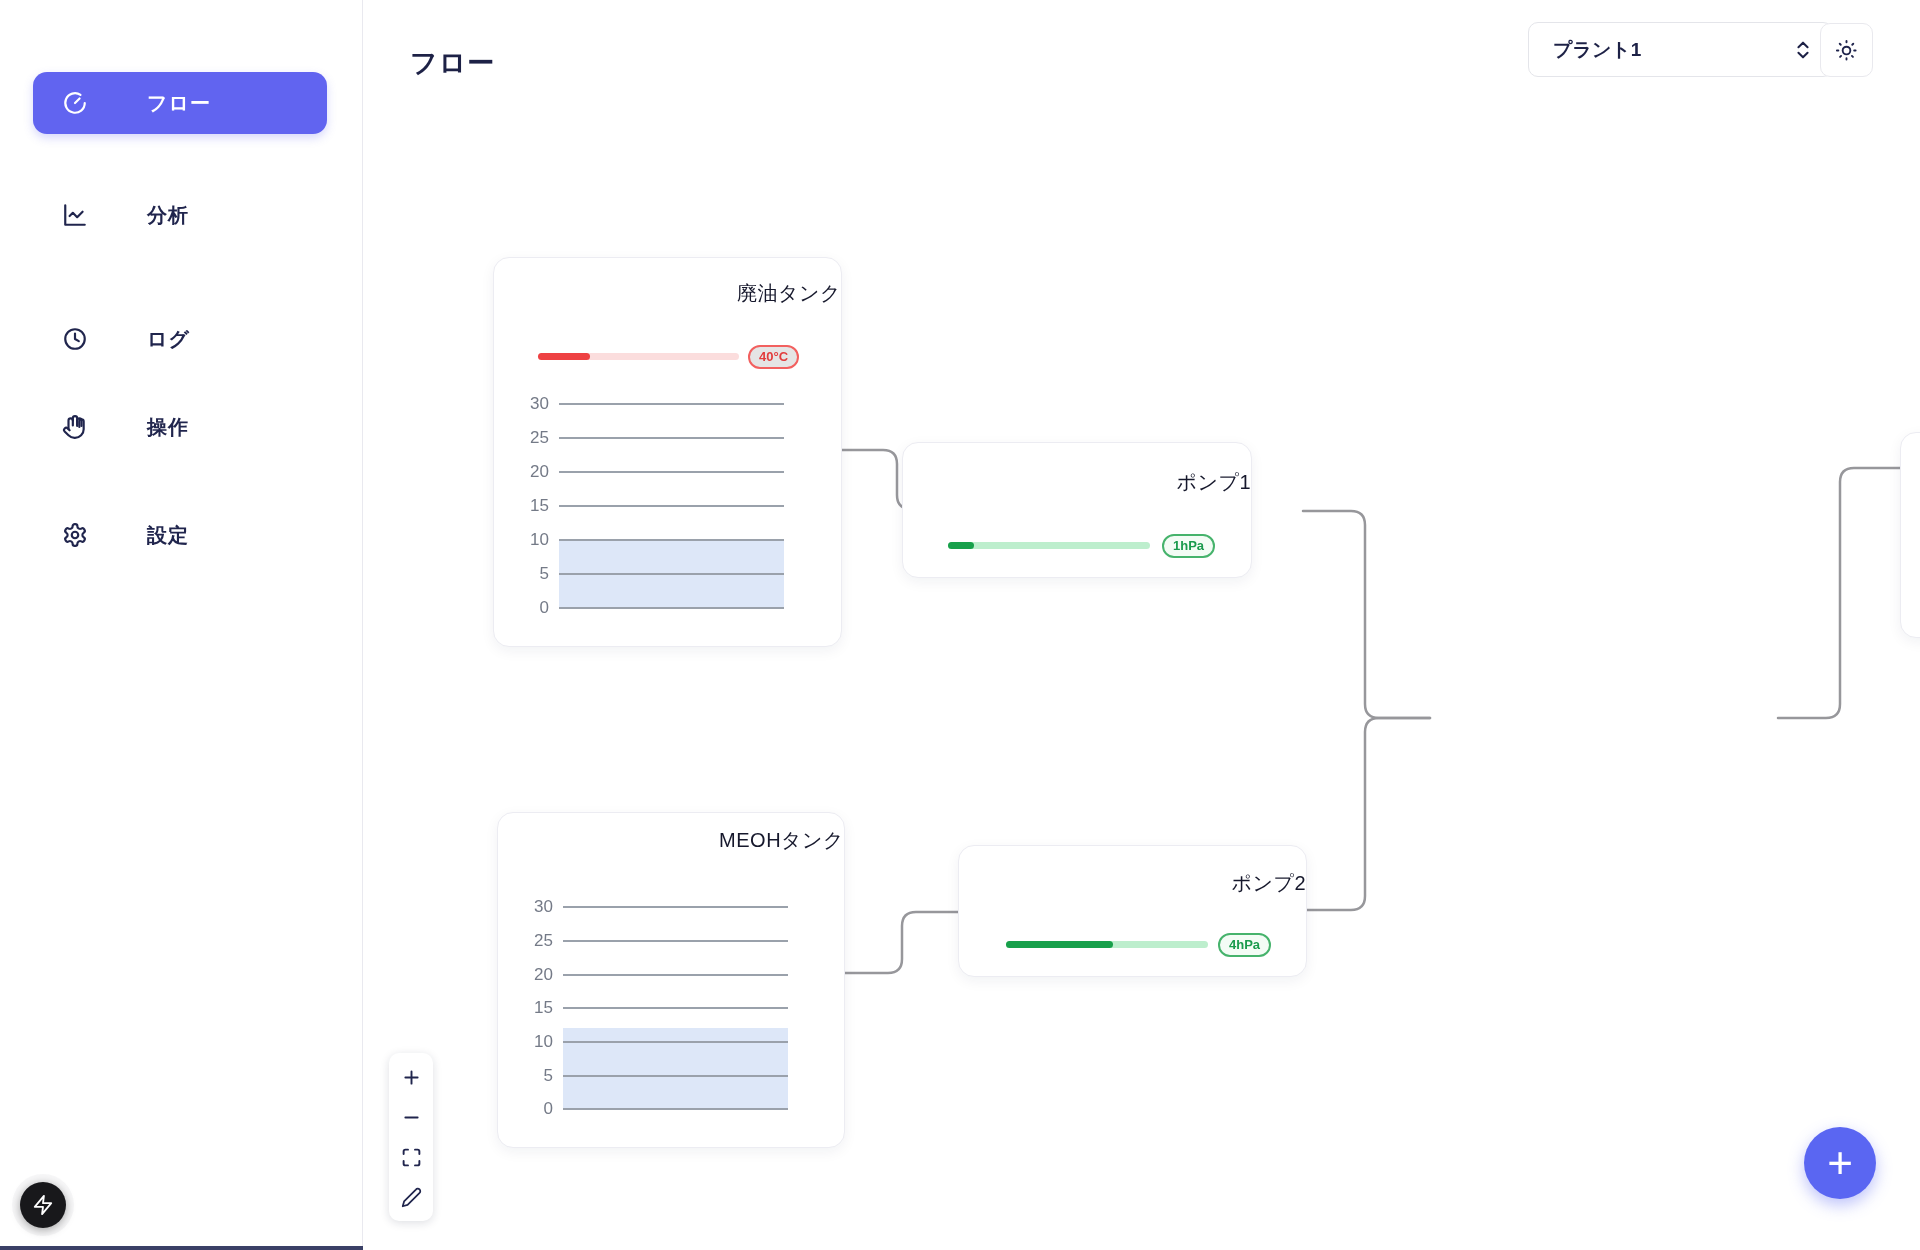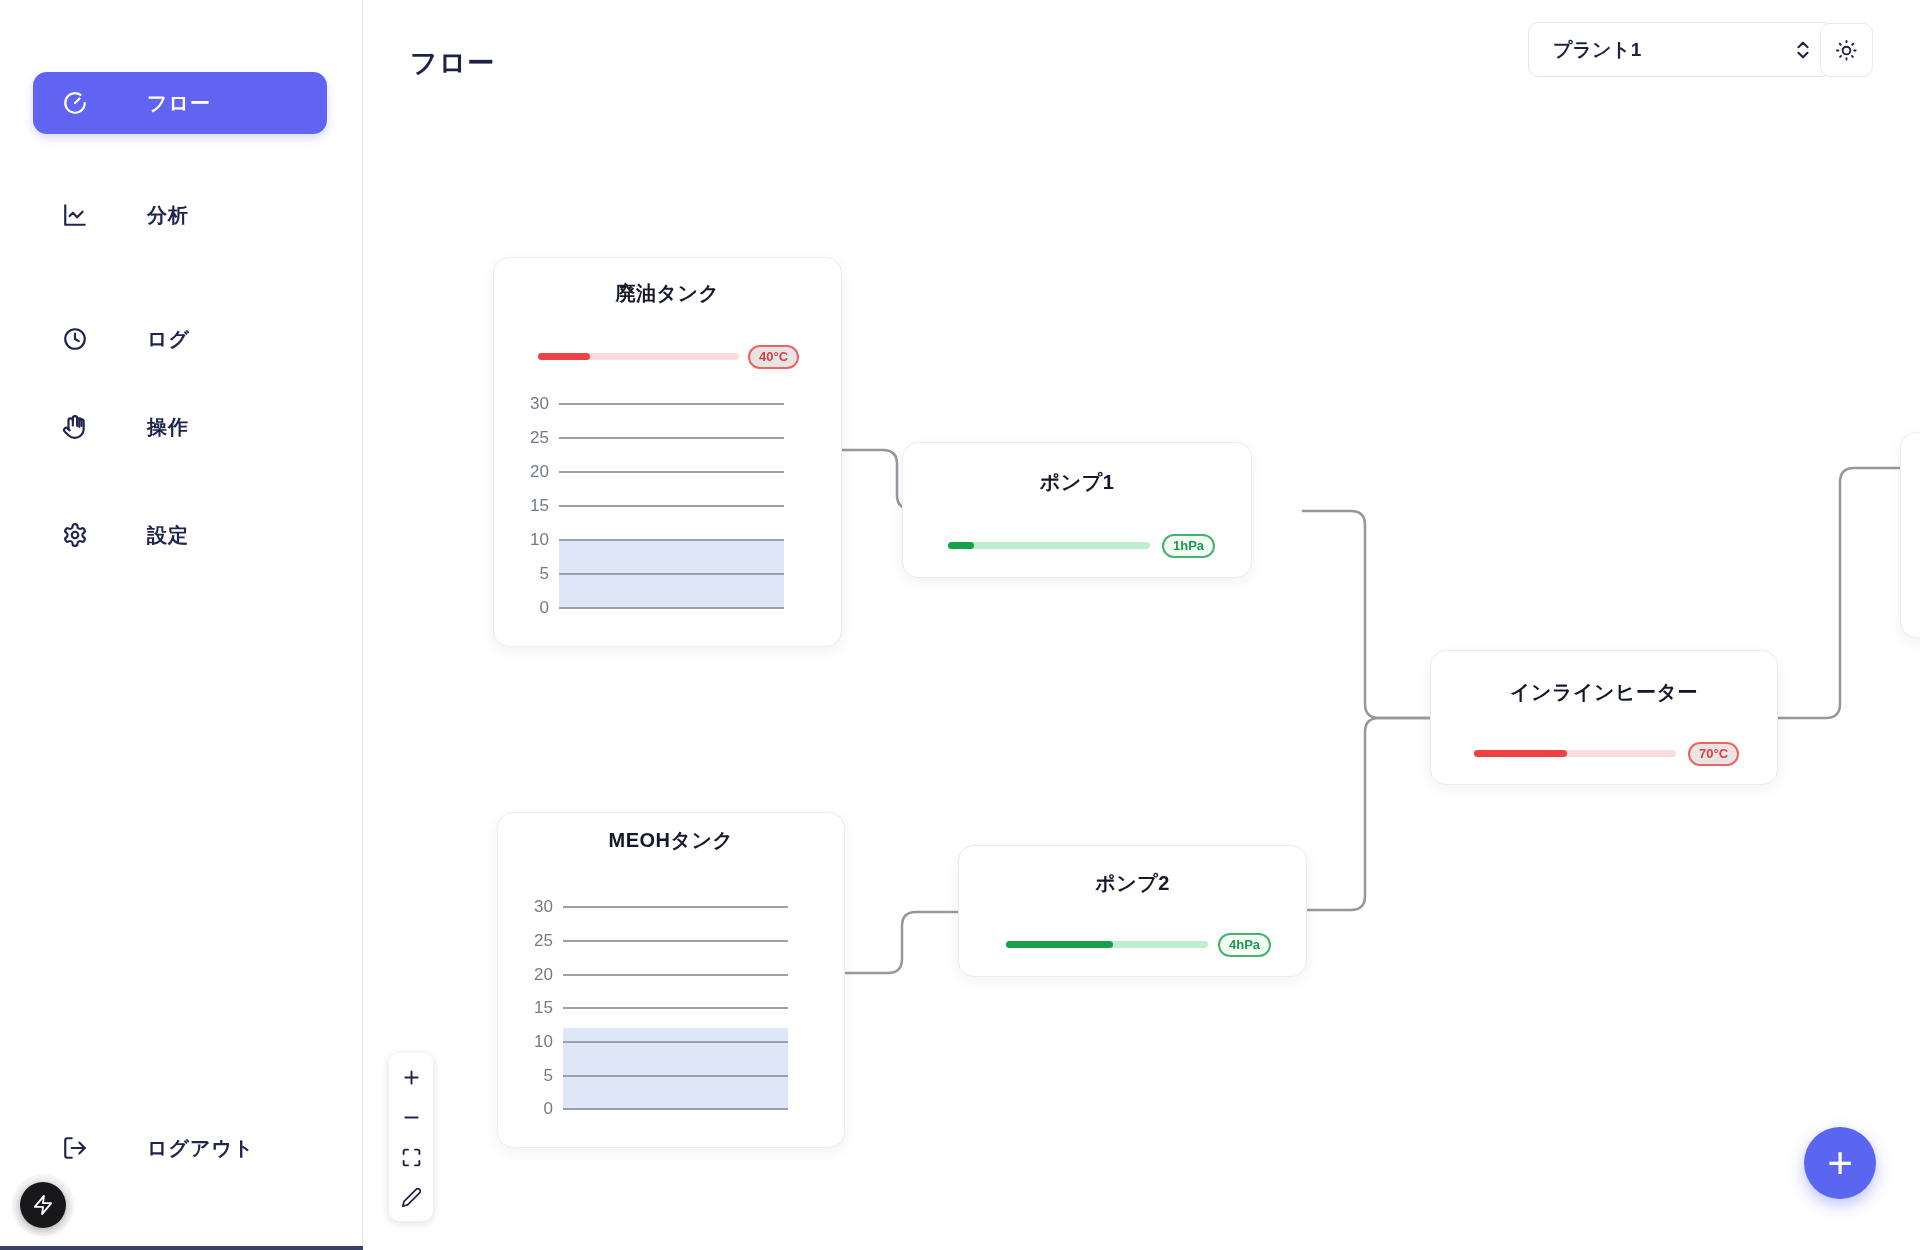--- a/index.html
+++ b/index.html
@@ -27,21 +27,21 @@
   .plant-select .value{font-size:19px;font-weight:700;color:#1d2146;}
   .plant-select svg{width:22px;height:22px;stroke:#1d2146;}
   .theme-btn{position:absolute;left:1820px;top:23px;width:53px;height:54px;background:#fff;border:1.5px solid #e9e9ee;border-radius:10px;display:flex;align-items:center;justify-content:center;cursor:pointer;}
   .theme-btn svg{width:23px;height:23px;stroke:#20254d;}
 
   
   .edges{position:absolute;left:0;top:0;width:1920px;height:1250px;pointer-events:none;}
   .edges path{stroke:#97979b;stroke-width:2.5;fill:none;stroke-linecap:round;}
 
   .node{position:absolute;background:#fff;border:1px solid #ececf2;border-radius:16px;box-shadow:0 4px 14px rgba(25,30,70,.06);cursor:grab;}
-  .node-title{position:absolute;left:0;right:0;text-align:center;font-weight:700;font-size:20px;color:#16182c;letter-spacing:.5px;}
+  .node-title{position:absolute;left:0;right:0;text-align:right;font-weight:400;font-size:20px;color:#16182c;letter-spacing:.5px;}
 
   .gauge-track{position:absolute;height:7px;border-radius:4px;}
   .gauge-fill{height:100%;border-radius:4px;}
   .gauge-track.red{background:#fbdddd;}  .gauge-track.red .gauge-fill{background:#ee4143;}
   .gauge-track.green{background:#bdeecd;}.gauge-track.green .gauge-fill{background:#18a04b;}
   .w26{width:26%;} .w13{width:13%;} .w53{width:53%;} .w46{width:46%;}
 
   .badge{position:absolute;font-size:13px;font-weight:700;padding:1px 9px 2px;border-radius:999px;border:2px solid;line-height:17px;}
   .badge.red{background:#e5e5e5;border-color:#f2605f;color:#e23d3d;}
   .badge.green{background:#f3fcf5;border-color:#46b36c;color:#1a9b4d;}
@@ -109,30 +109,20 @@
     <div class="nav-item" style="top:507px">
       <span class="nav-icon">
         <svg viewBox="0 0 24 24" fill="none" stroke-width="2" stroke-linecap="round" stroke-linejoin="round">
           <path d="M12.22 2h-.44a2 2 0 0 0-2 2v.18a2 2 0 0 1-1 1.73l-.43.25a2 2 0 0 1-2 0l-.15-.08a2 2 0 0 0-2.73.73l-.22.38a2 2 0 0 0 .73 2.73l.15.1a2 2 0 0 1 1 1.72v.51a2 2 0 0 1-1 1.74l-.15.09a2 2 0 0 0-.73 2.73l.22.38a2 2 0 0 0 2.73.73l.15-.08a2 2 0 0 1 2 0l.43.25a2 2 0 0 1 1 1.73V20a2 2 0 0 0 2 2h.44a2 2 0 0 0 2-2v-.18a2 2 0 0 1 1-1.73l.43-.25a2 2 0 0 1 2 0l.15.08a2 2 0 0 0 2.73-.73l.22-.39a2 2 0 0 0-.73-2.73l-.15-.08a2 2 0 0 1-1-1.74v-.5a2 2 0 0 1 1-1.74l.15-.09a2 2 0 0 0 .73-2.73l-.22-.38a2 2 0 0 0-2.73-.73l-.15.08a2 2 0 0 1-2 0l-.43-.25a2 2 0 0 1-1-1.73V4a2 2 0 0 0-2-2z"></path>
           <circle cx="12" cy="12" r="3"></circle>
         </svg>
       </span>
       <span class="nav-label">設定</span>
     </div>
 
-    <div class="nav-item" style="top:1120px">
-      <span class="nav-icon">
-        <svg viewBox="0 0 24 24" fill="none" stroke-width="2" stroke-linecap="round" stroke-linejoin="round">
-          <path d="M9 21H5a2 2 0 0 1-2-2V5a2 2 0 0 1 2-2h4"></path>
-            <polyline points="16 17 21 12 16 7"></polyline>
-            <line x1="21" y1="12" x2="9" y2="12"></line>
-        </svg>
-      </span>
-      <span class="nav-label">ログアウト</span>
-    </div>
 
     <div class="sidebar-bottom-edge"></div>
   </aside>
 
   <div class="bolt-badge">
     <span style="display:flex">
       <svg viewBox="0 0 24 24" stroke-width="2" stroke-linejoin="round">
           <path d="M13 2 3 14h9l-1 8 10-12h-9l1-8z"></path>
         </svg>
     </span>
@@ -222,27 +212,20 @@
   </div>
 
   <div class="node" style="left:958px;top:845px;width:349px;height:132px">
     <div class="node-title" style="top:24px">ポンプ2</div>
     <div class="gauge-track green" style="left:47px;top:95px;width:202px">
       <div class="gauge-fill w53"></div>
     </div>
     <div class="badge green" style="left:259px;top:87px">4hPa</div>
   </div>
 
-  <div class="node" style="left:1430px;top:650px;width:348px;height:135px">
-    <div class="node-title" style="top:28px">インラインヒーター</div>
-    <div class="gauge-track red" style="left:43px;top:99px;width:202px">
-      <div class="gauge-fill w46"></div>
-    </div>
-    <div class="badge red" style="left:257px;top:91px">70°C</div>
-  </div>
 
   <div class="node" style="left:1900px;top:432px;width:120px;height:206px"></div>
 
   <div class="flow-controls">
     <button class="ctrl-btn">
       <span style="display:flex">
         <svg viewBox="0 0 24 24" fill="none" stroke-width="2.2" stroke-linecap="round">
             <path d="M12 5v14M5 12h14"></path>
           </svg>
       </span>

